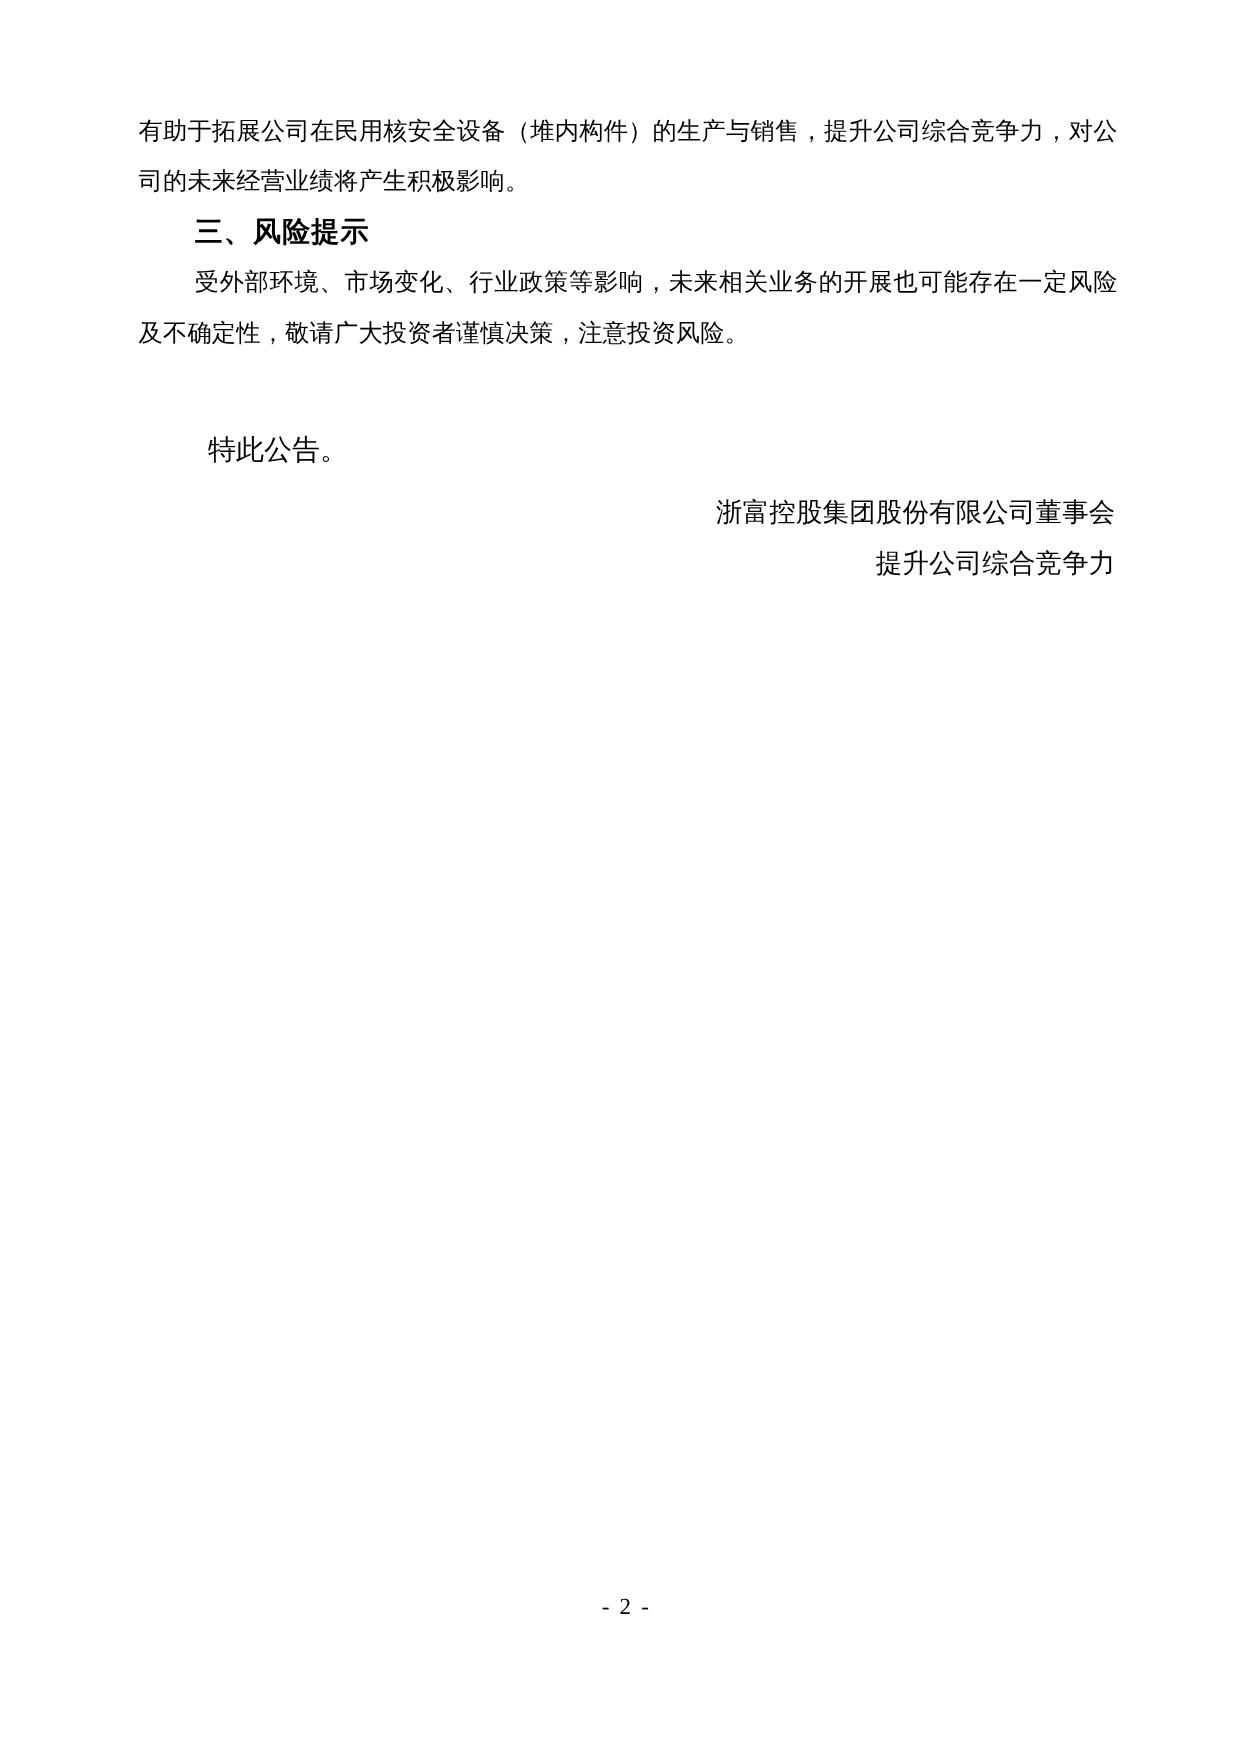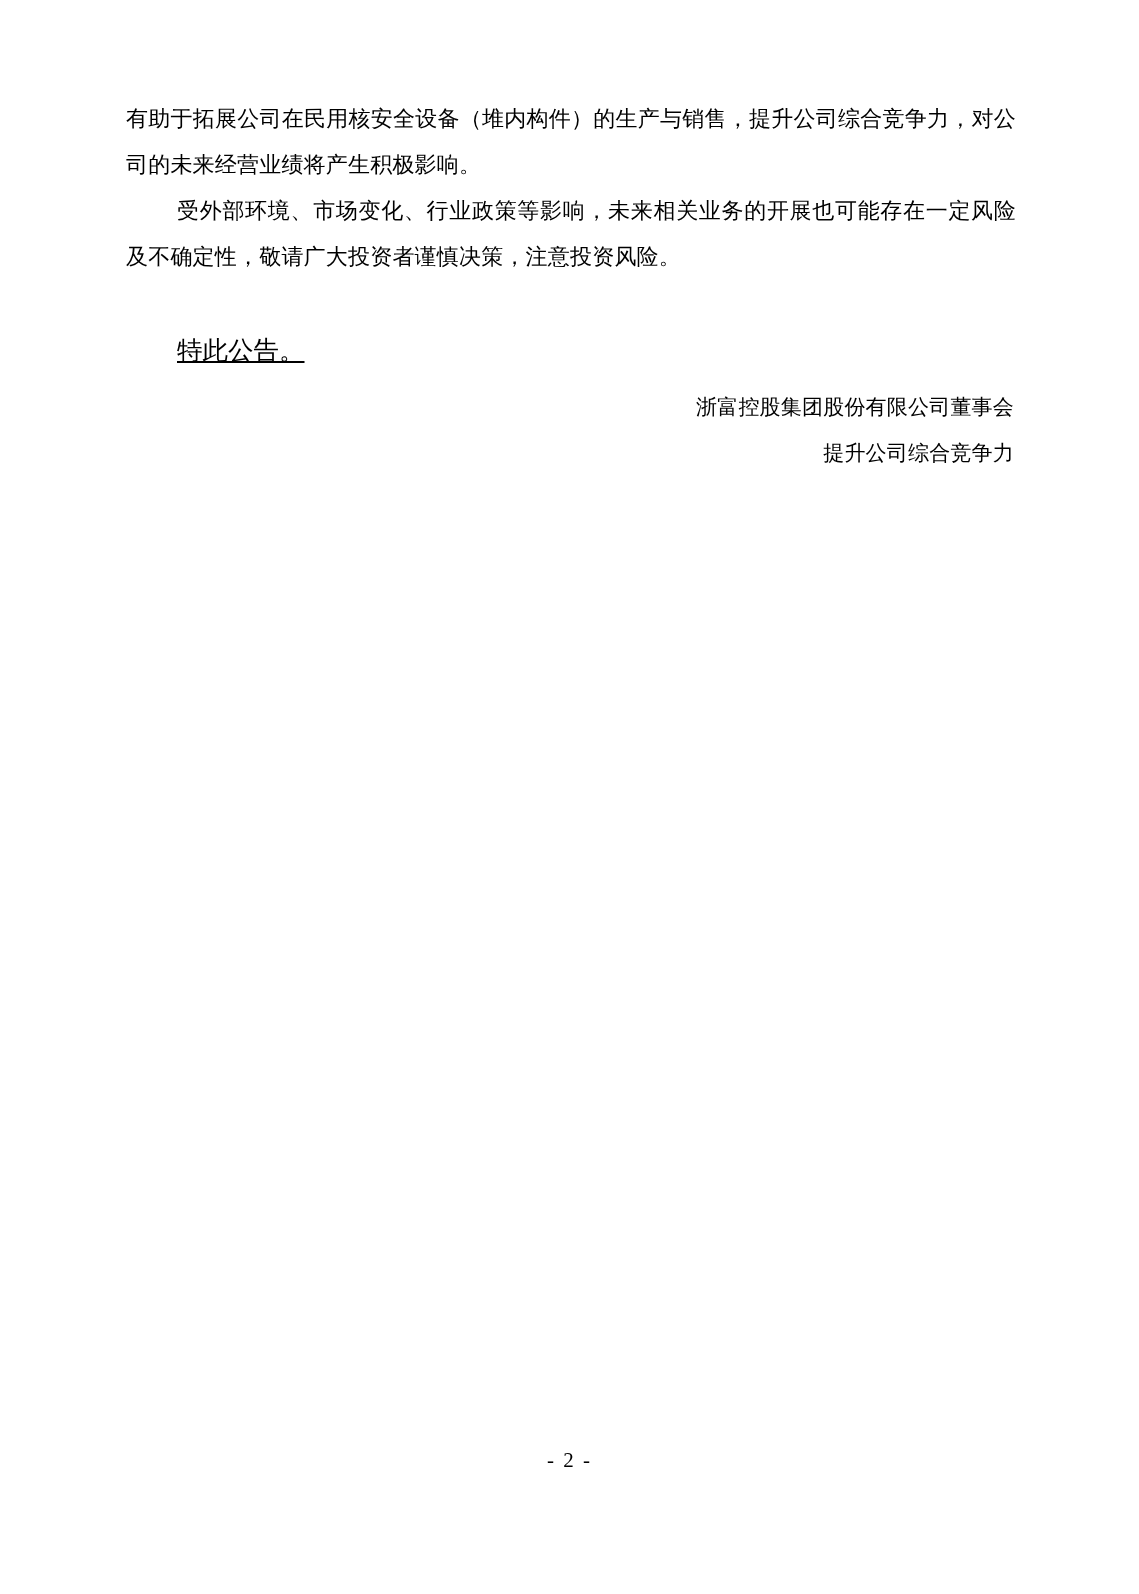--- a/index.html
+++ b/index.html
@@ -42,30 +42,29 @@
     margin: 0;
     letter-spacing: 1px;
   }
   .spacer-lg {
     height: 48px;
   }
   .notice {
     font-size: 25.5px;
     line-height: 46px;
     text-indent: 51px;
-    margin: 0;
-    text-decoration: underline;
+    margin: 12px;
   }
   .sign-block {
     margin-top: 10px;
     text-align: right;
     padding-right: 2px;
   }
   .sign-line {
-    font-size: 21px;
+    font-size: 24px;
     line-height: 46px;
     letter-spacing: 0.2px;
   }
   .footer {
     position: absolute;
     left: 0;
     right: 0;
     top: 1448px;
     text-align: center;
     font-size: 21px;
@@ -75,20 +74,21 @@
 </style>
 </head>
 <body>
 
 <div class="page">
 
   <div class="content">
 
     <p class="para">有助于拓展公司在民用核安全设备（堆内构件）的生产与销售，提升公司综合竞争力，对公司的未来经营业绩将产生积极影响。</p>
 
+    <p class="heading">三、风险提示</p>
 
     <p class="para indent">受外部环境、市场变化、行业政策等影响，未来相关业务的开展也可能存在一定风险及不确定性，敬请广大投资者谨慎决策，注意投资风险。</p>
 
     <div class="spacer-lg"></div>
 
     <p class="notice">特此公告。</p>
 
     <div class="sign-block">
       <div class="sign-line">浙富控股集团股份有限公司董事会</div>
       <div class="sign-line">提升公司综合竞争力</div>

